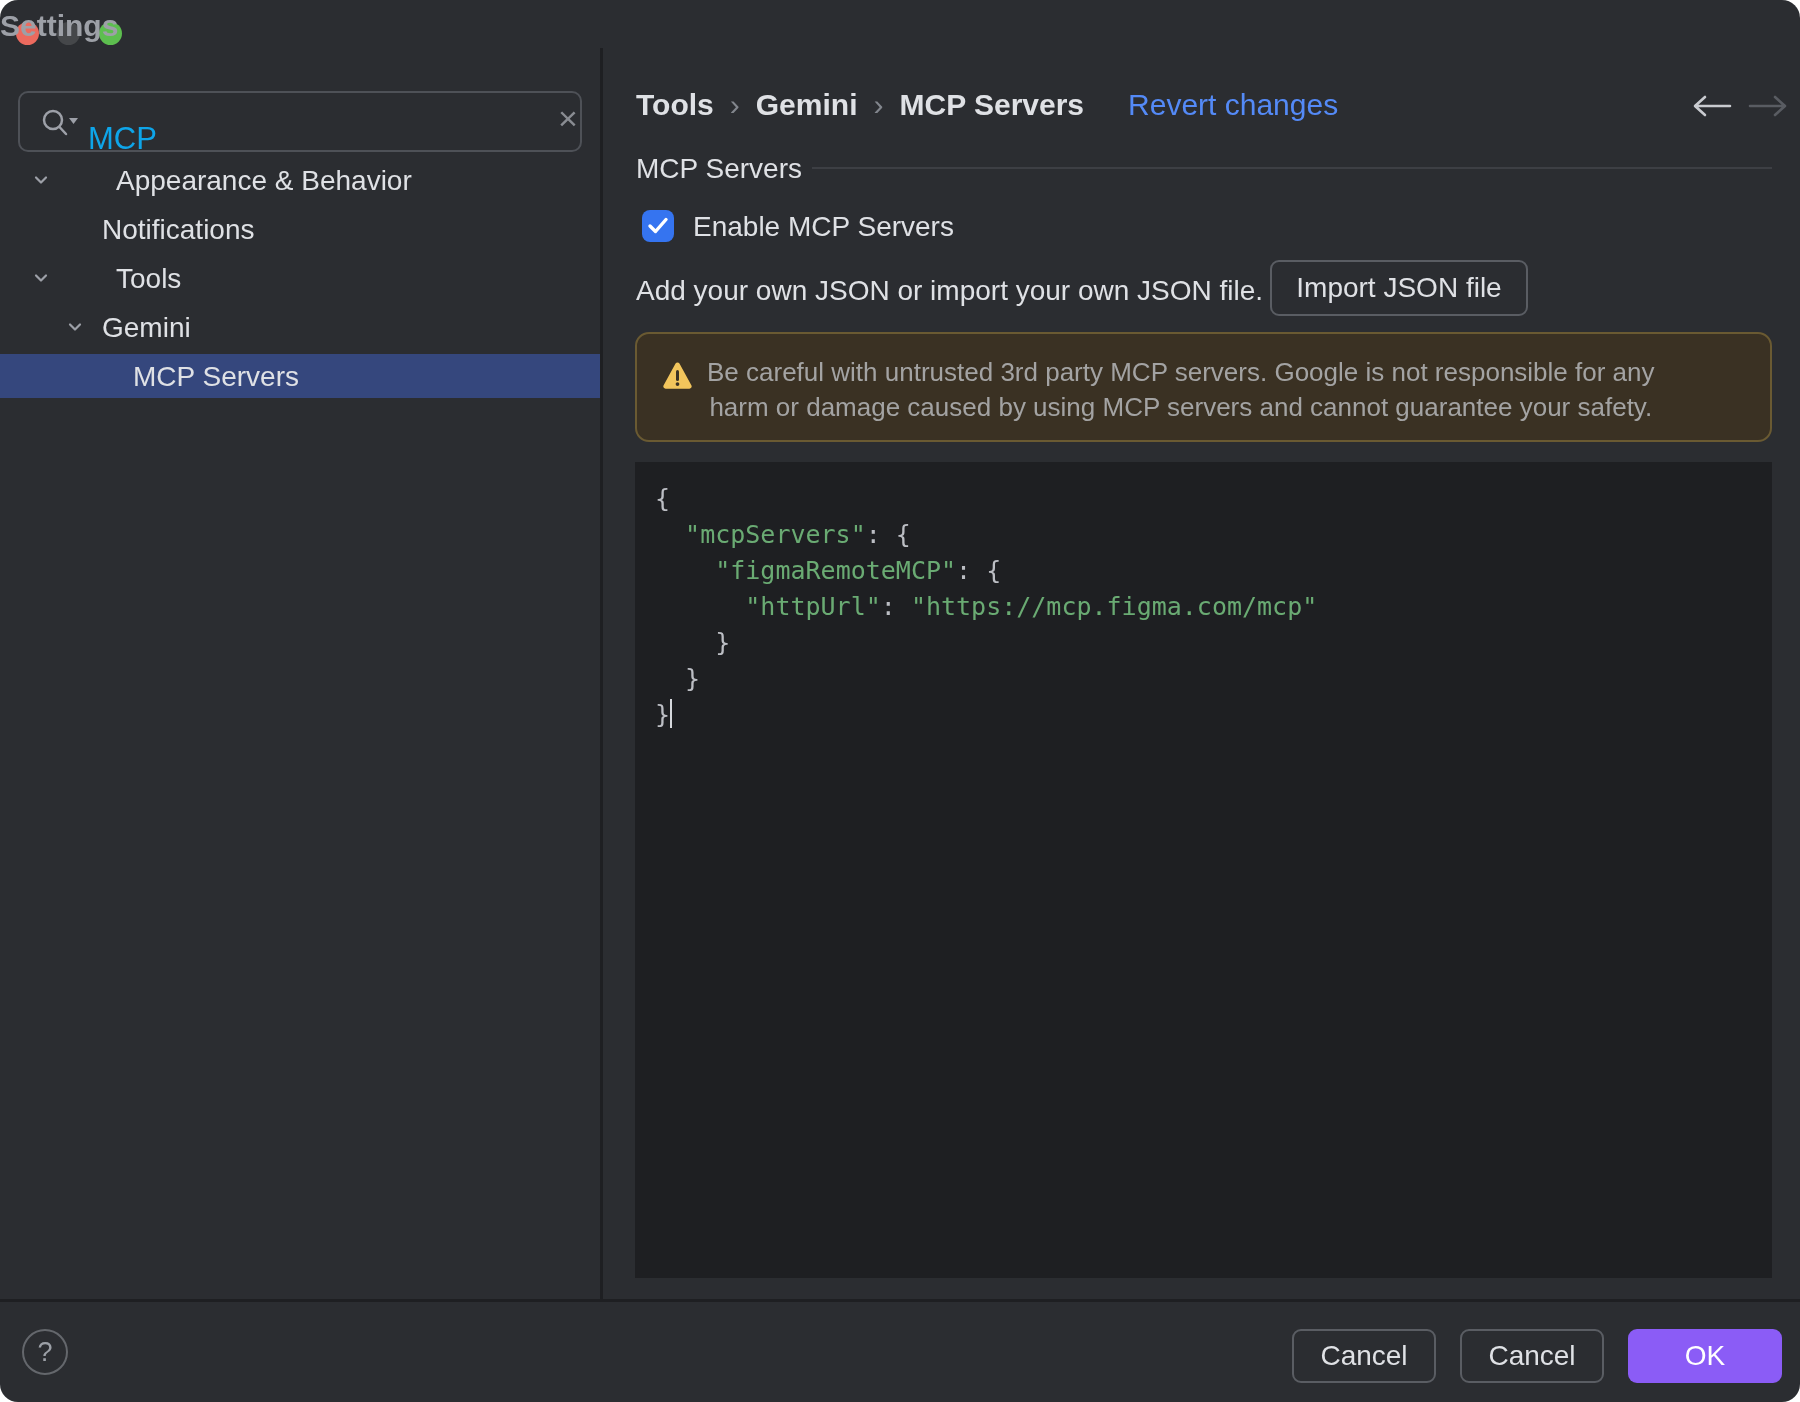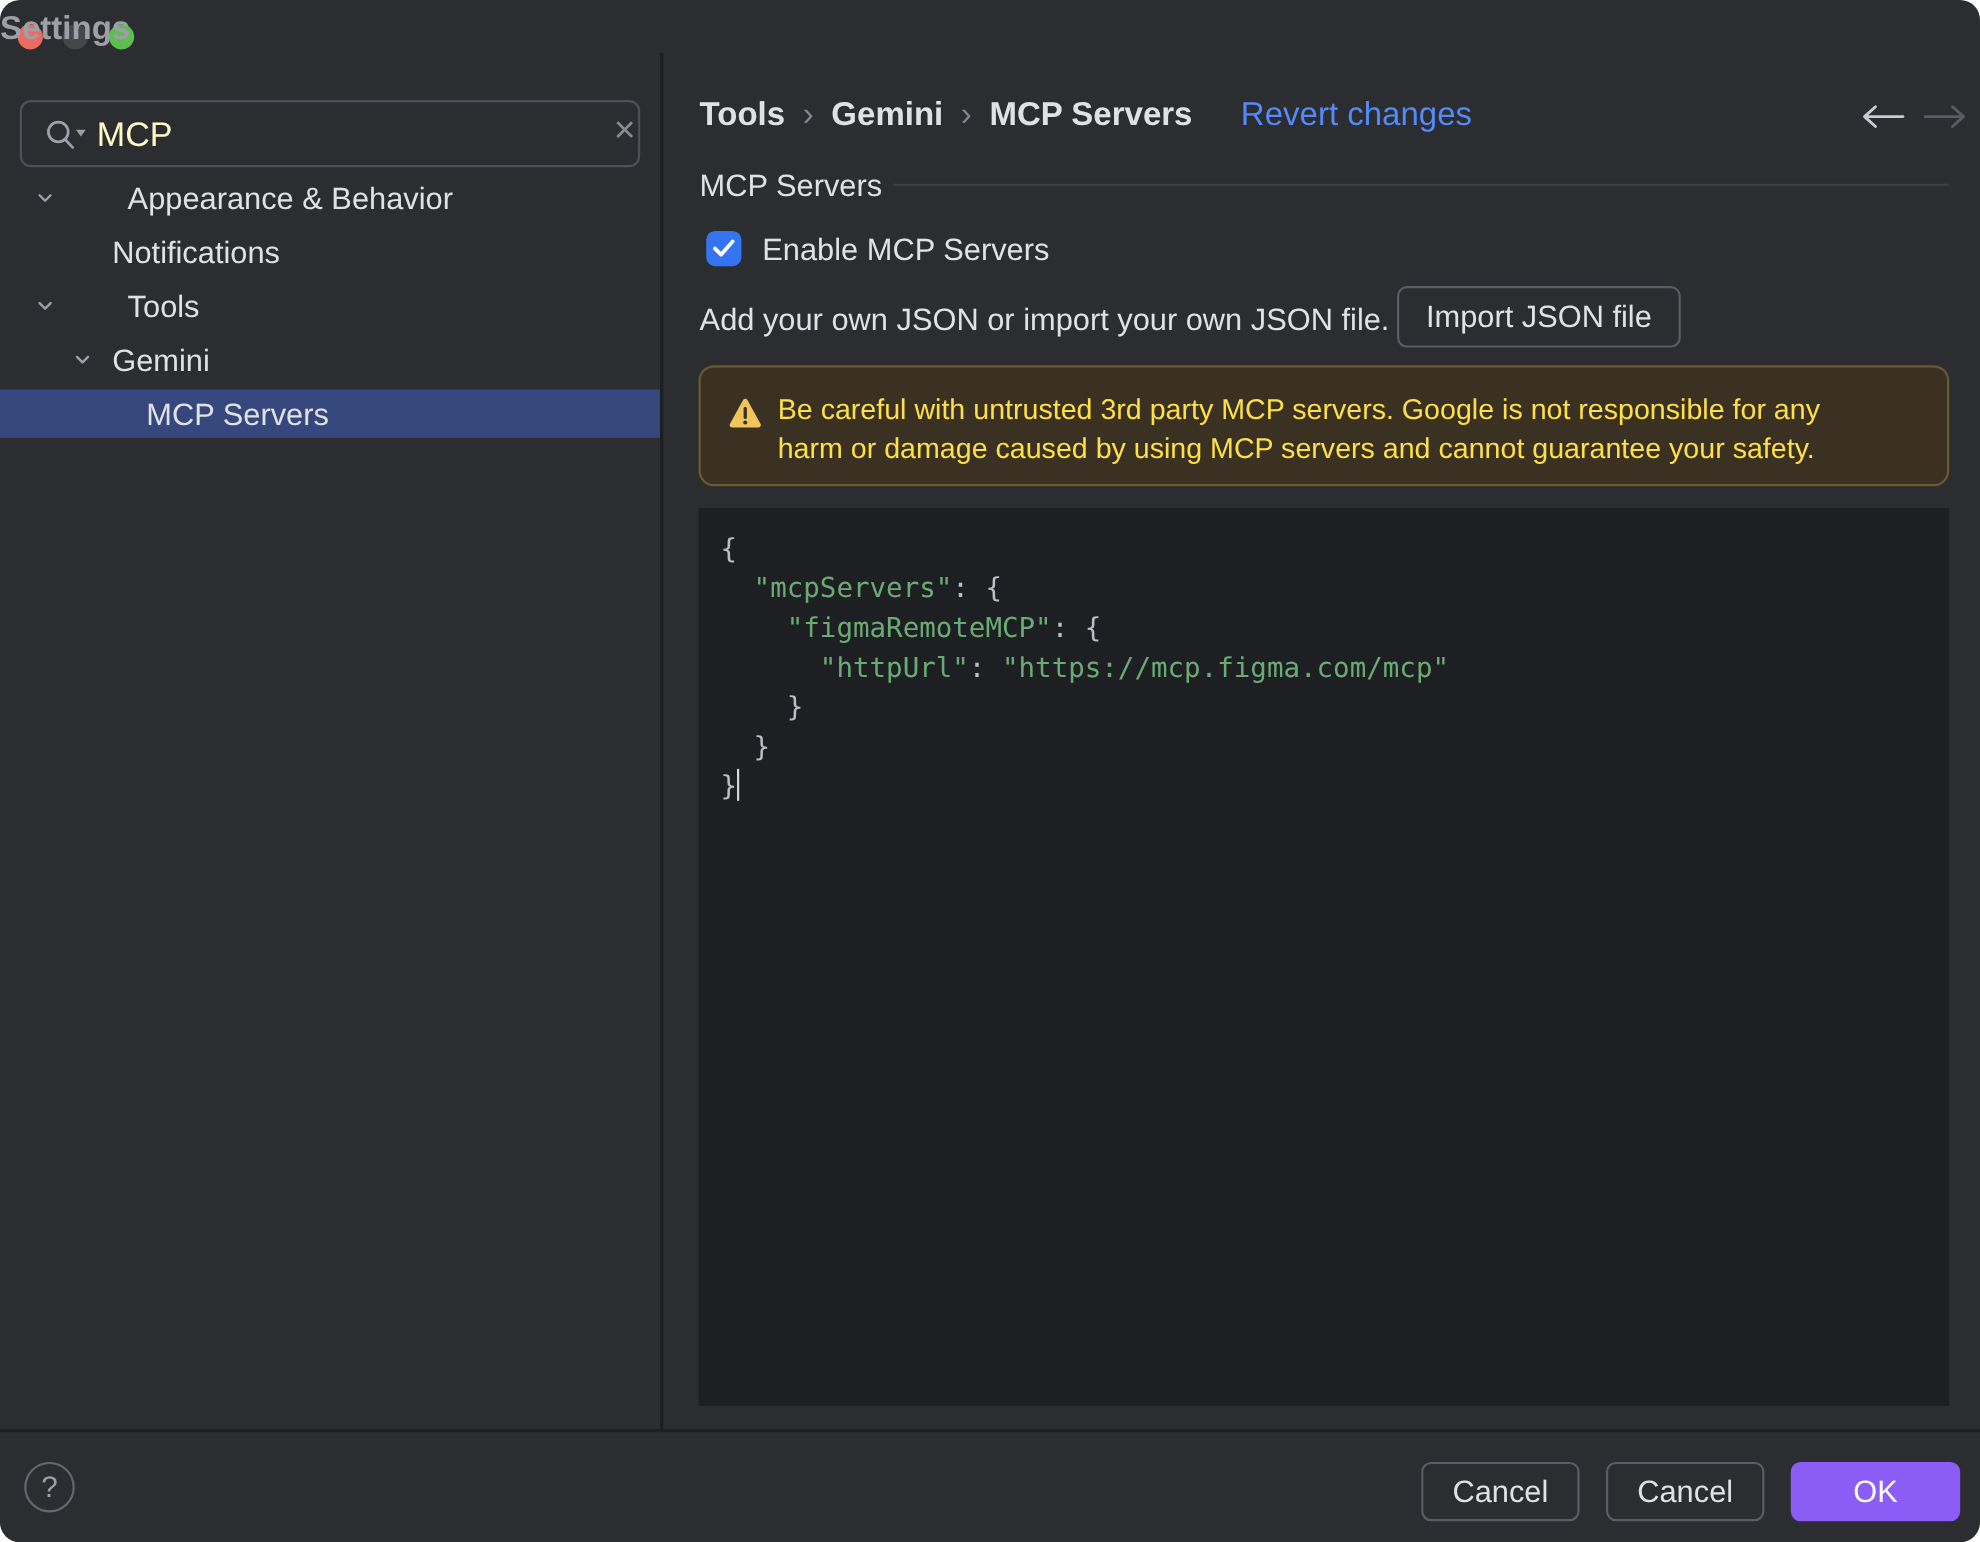--- a/index.html
+++ b/index.html
@@ -14,23 +14,23 @@
   .light.gray{left:57px;background:#45474A;}
   .light.green{left:99px;background:#5DBE4F;}
   .win-title{position:absolute;left:0;top:9px;width:100%;text-align:left;
              font-size:30px;font-weight:700;color:#9DA0A7;}
 
   
   .sidebar-divider{position:absolute;left:600px;top:48px;width:3px;height:1252px;background:#1E1F22;}
   .searchbox{position:absolute;left:18px;top:91px;width:564px;height:61px;border:2px solid #4E5157;
              border-radius:10px;box-sizing:border-box;}
   .searchbox svg{position:absolute;left:20px;top:13px;}
-  .search-input{position:absolute;left:66px;top:6px;width:400px;height:45px;background:transparent;
+  .search-input{position:absolute;left:66px;top:22px;width:400px;height:45px;background:transparent;
                 border:none;outline:none;font-family:"Liberation Sans",sans-serif;
-                font-size:31px;color:#fef9c3;}
+                font-size:31px;color:#0ea5e9;}
   .search-clear{position:absolute;left:528px;top:6px;width:40px;height:46px;text-align:center;
                 font-size:34px;color:#898C92;cursor:pointer;}
 
   .tree{position:absolute;left:0;top:0;width:601px;}
   .tree-row{position:absolute;left:0;width:601px;height:44px;cursor:pointer;}
   .tree-row.selected{background:#35477D;}
   .tree-chevron{position:absolute;top:11px;}
   .tree-label{position:absolute;top:7px;font-size:28px;color:#DFE1E5;white-space:nowrap;}
   .tree-label.bold{font-weight:400;margin-left:44px;}
 
@@ -54,22 +54,22 @@
 
   .import-text{position:absolute;left:636px;top:275px;font-size:28px;color:#DFE1E5;}
   .import-btn{position:absolute;left:1270px;top:260px;width:258px;height:56px;border:2px solid #5A5D63;
               border-radius:9px;box-sizing:border-box;display:flex;align-items:center;justify-content:center;
               font-size:28px;color:#DFE1E5;cursor:pointer;}
 
   
   .warning{position:absolute;left:635px;top:332px;width:1137px;height:110px;border-radius:14px;
            background:#3A3123;border:2px solid #6A5A32;box-sizing:border-box;}
   .warning svg{position:absolute;left:24px;top:27px;}
-  .warning-text{position:absolute;left:70px;top:21px;font-size:26px;line-height:35px;color:#fde047;
-                white-space:nowrap;}
+  .warning-text{position:absolute;left:70px;top:21px;font-size:26px;line-height:35px;color:#a3a3a3;
+                white-space:nowrap;text-align:center;}
 
   
   .editor{position:absolute;left:635px;top:462px;width:1137px;height:816px;background:#1E1F22;cursor:text;}
   .code{position:absolute;left:20px;top:19px;font-family:"DejaVu Sans Mono",monospace;
         font-size:25px;line-height:36px;}
   .code-line{white-space:pre;height:36px;}
   .tok-p{color:#BCBEC4;}
   .tok-s{color:#6AAB73;}
   .caret{display:inline-block;width:2px;height:29px;background:#D6D8DD;vertical-align:-5px;}
 

